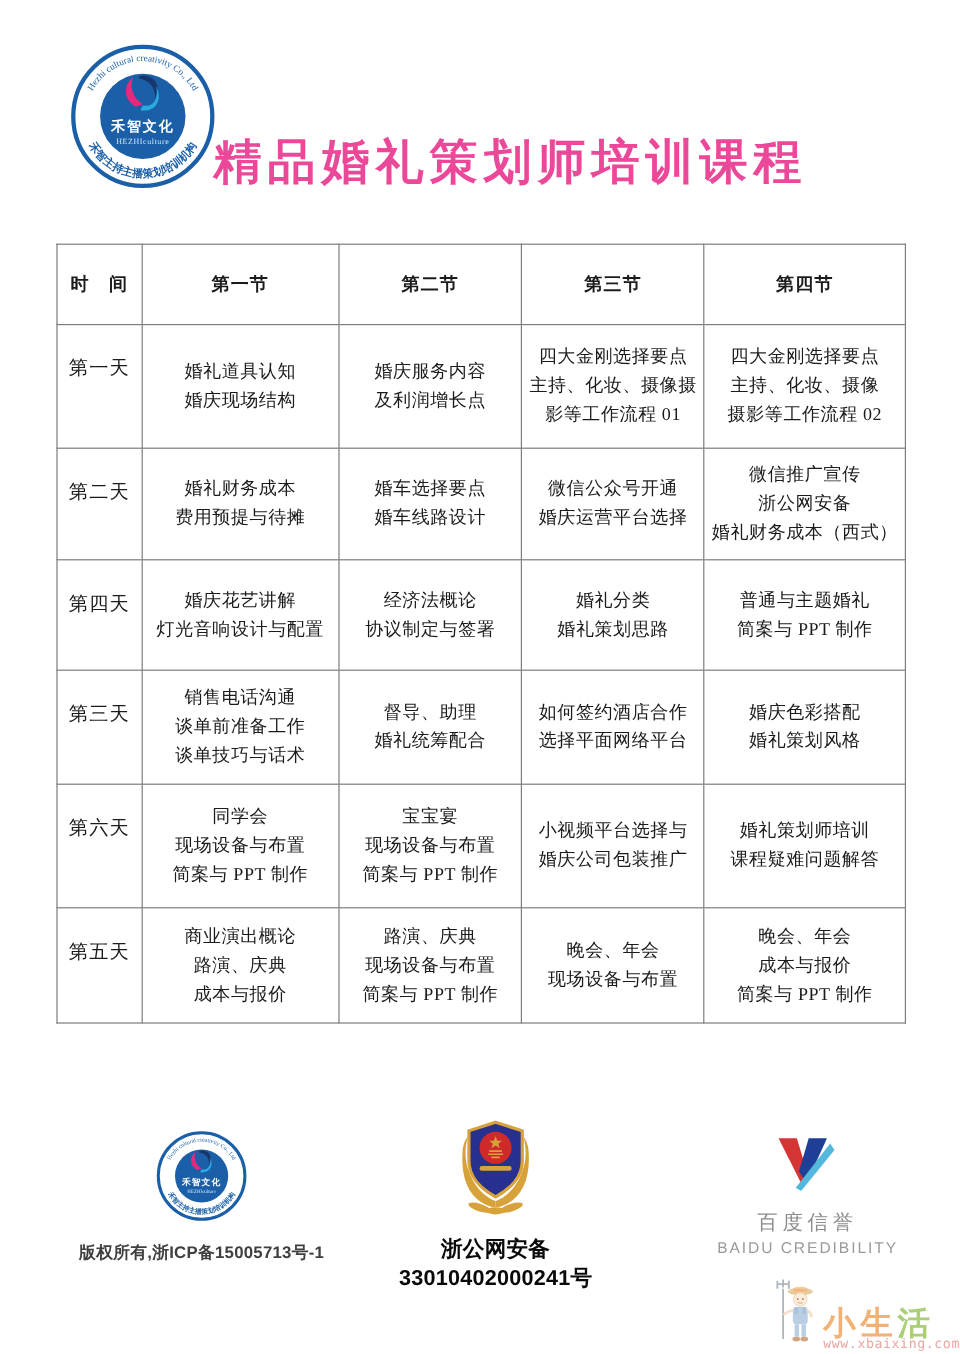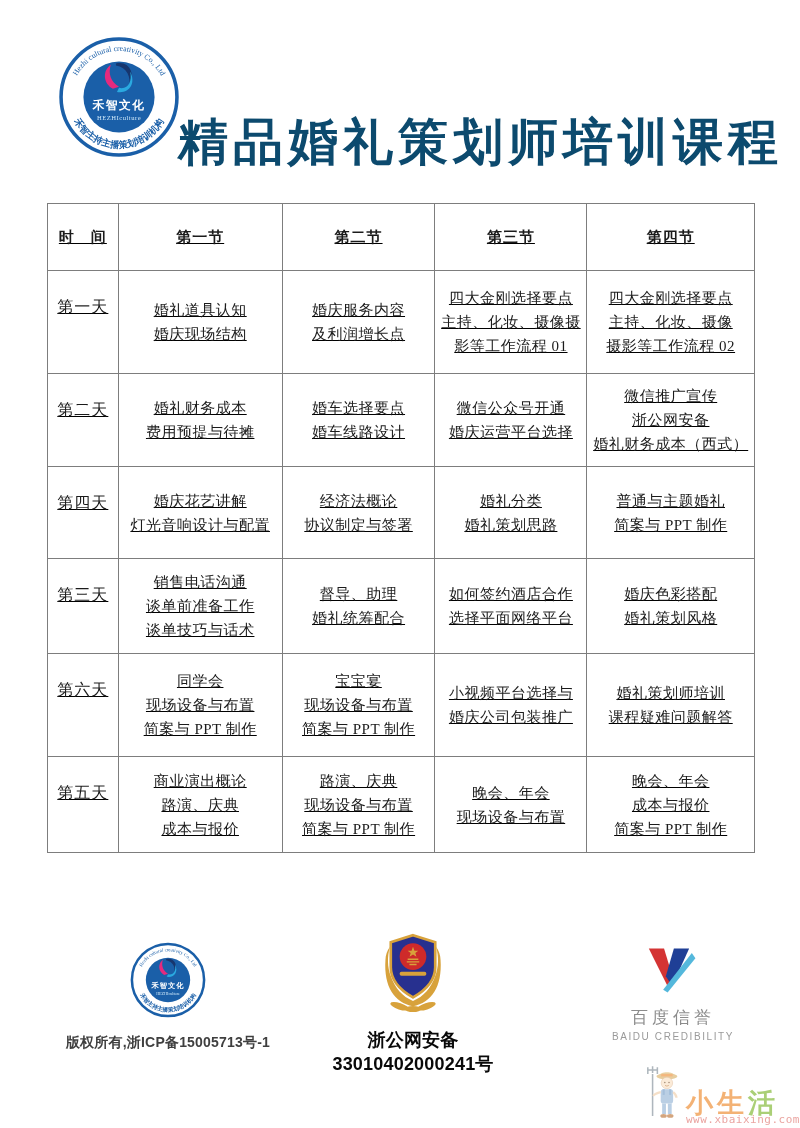--- a/index.html
+++ b/index.html
@@ -2,45 +2,45 @@
 <html><head>
 <meta charset="utf-8">
 <style>
   html,body{margin:0;padding:0;background:#ffffff;}
   .page{position:relative;width:800px;height:1128px;background:#ffffff;overflow:hidden;
         font-family:"Liberation Serif","DejaVu Serif",serif;}
 
   
   .logo-top{position:absolute;left:58px;top:36px;}
   .page-title{position:absolute;left:178px;top:76px;width:578px;height:64px;
-      text-align:left;font-size:50px;font-weight:bold;color:#0c4a6e;
+      text-align:left;font-size:40px;font-weight:bold;color:#ec4899;
       letter-spacing:5px;line-height:64px;white-space:nowrap;}
 
   
   table.course{position:absolute;left:47px;top:203px;width:708px;border-collapse:collapse;
-      table-layout:fixed;text-decoration:underline;}
+      table-layout:fixed;}
   table.course th,table.course td{border:1px solid #7d7d7d;text-align:center;
       vertical-align:middle;font-weight:normal;color:#1b1b1b;padding:2px 4px;}
   table.course thead th{font-weight:bold;font-size:15px;letter-spacing:1px;}
   table.course th.day{font-size:16px;vertical-align:top;padding-top:26px;letter-spacing:1px;}
   .cell-line{font-size:15px;line-height:24px;letter-spacing:0.5px;}
 
   
   .f-col{position:absolute;text-align:center;}
   .f-left{left:48px;top:942px;width:240px;}
   .f-mid{left:298px;top:924px;width:230px;}
   .f-right{left:560px;top:944px;width:226px;}
   .copyright{margin-top:12px;font-family:"Liberation Sans","DejaVu Sans",sans-serif;
       font-size:14px;font-weight:bold;color:#3f3f3f;letter-spacing:0.2px;}
   .police-caption{margin-top:10px;font-family:"Liberation Sans","DejaVu Sans",sans-serif;
       font-size:18px;font-weight:bold;color:#090909;letter-spacing:0.2px;}
   .baidu-name{margin-top:6px;font-family:"Liberation Sans","DejaVu Sans",sans-serif;
       font-size:17px;color:#8c8c8c;letter-spacing:4px;}
   .baidu-sub{margin-top:2px;font-family:"Liberation Sans","DejaVu Sans",sans-serif;
-      font-size:10px;color:#9a9a9a;letter-spacing:1.6px;}
+      font-size:13px;color:#9a9a9a;letter-spacing:1.6px;}
   .baidu-caption{margin-top:8px;font-family:"Liberation Sans","DejaVu Sans",sans-serif;
       font-size:16px;font-weight:bold;color:#090909;letter-spacing:1px;}
 
   
   .watermark{position:absolute;right:6px;bottom:2px;width:150px;height:62px;}
   .wm-farmer{position:absolute;left:0;bottom:4px;}
   .wm-text{position:absolute;left:42px;bottom:0;width:106px;text-align:left;}
   .wm-title{font-family:"Liberation Sans","DejaVu Sans",sans-serif;font-weight:bold;
       font-size:27px;line-height:30px;letter-spacing:4px;opacity:0.85;}
   .wm-url{margin-top:-5px;font-family:"DejaVu Sans Mono","Liberation Mono",monospace;

